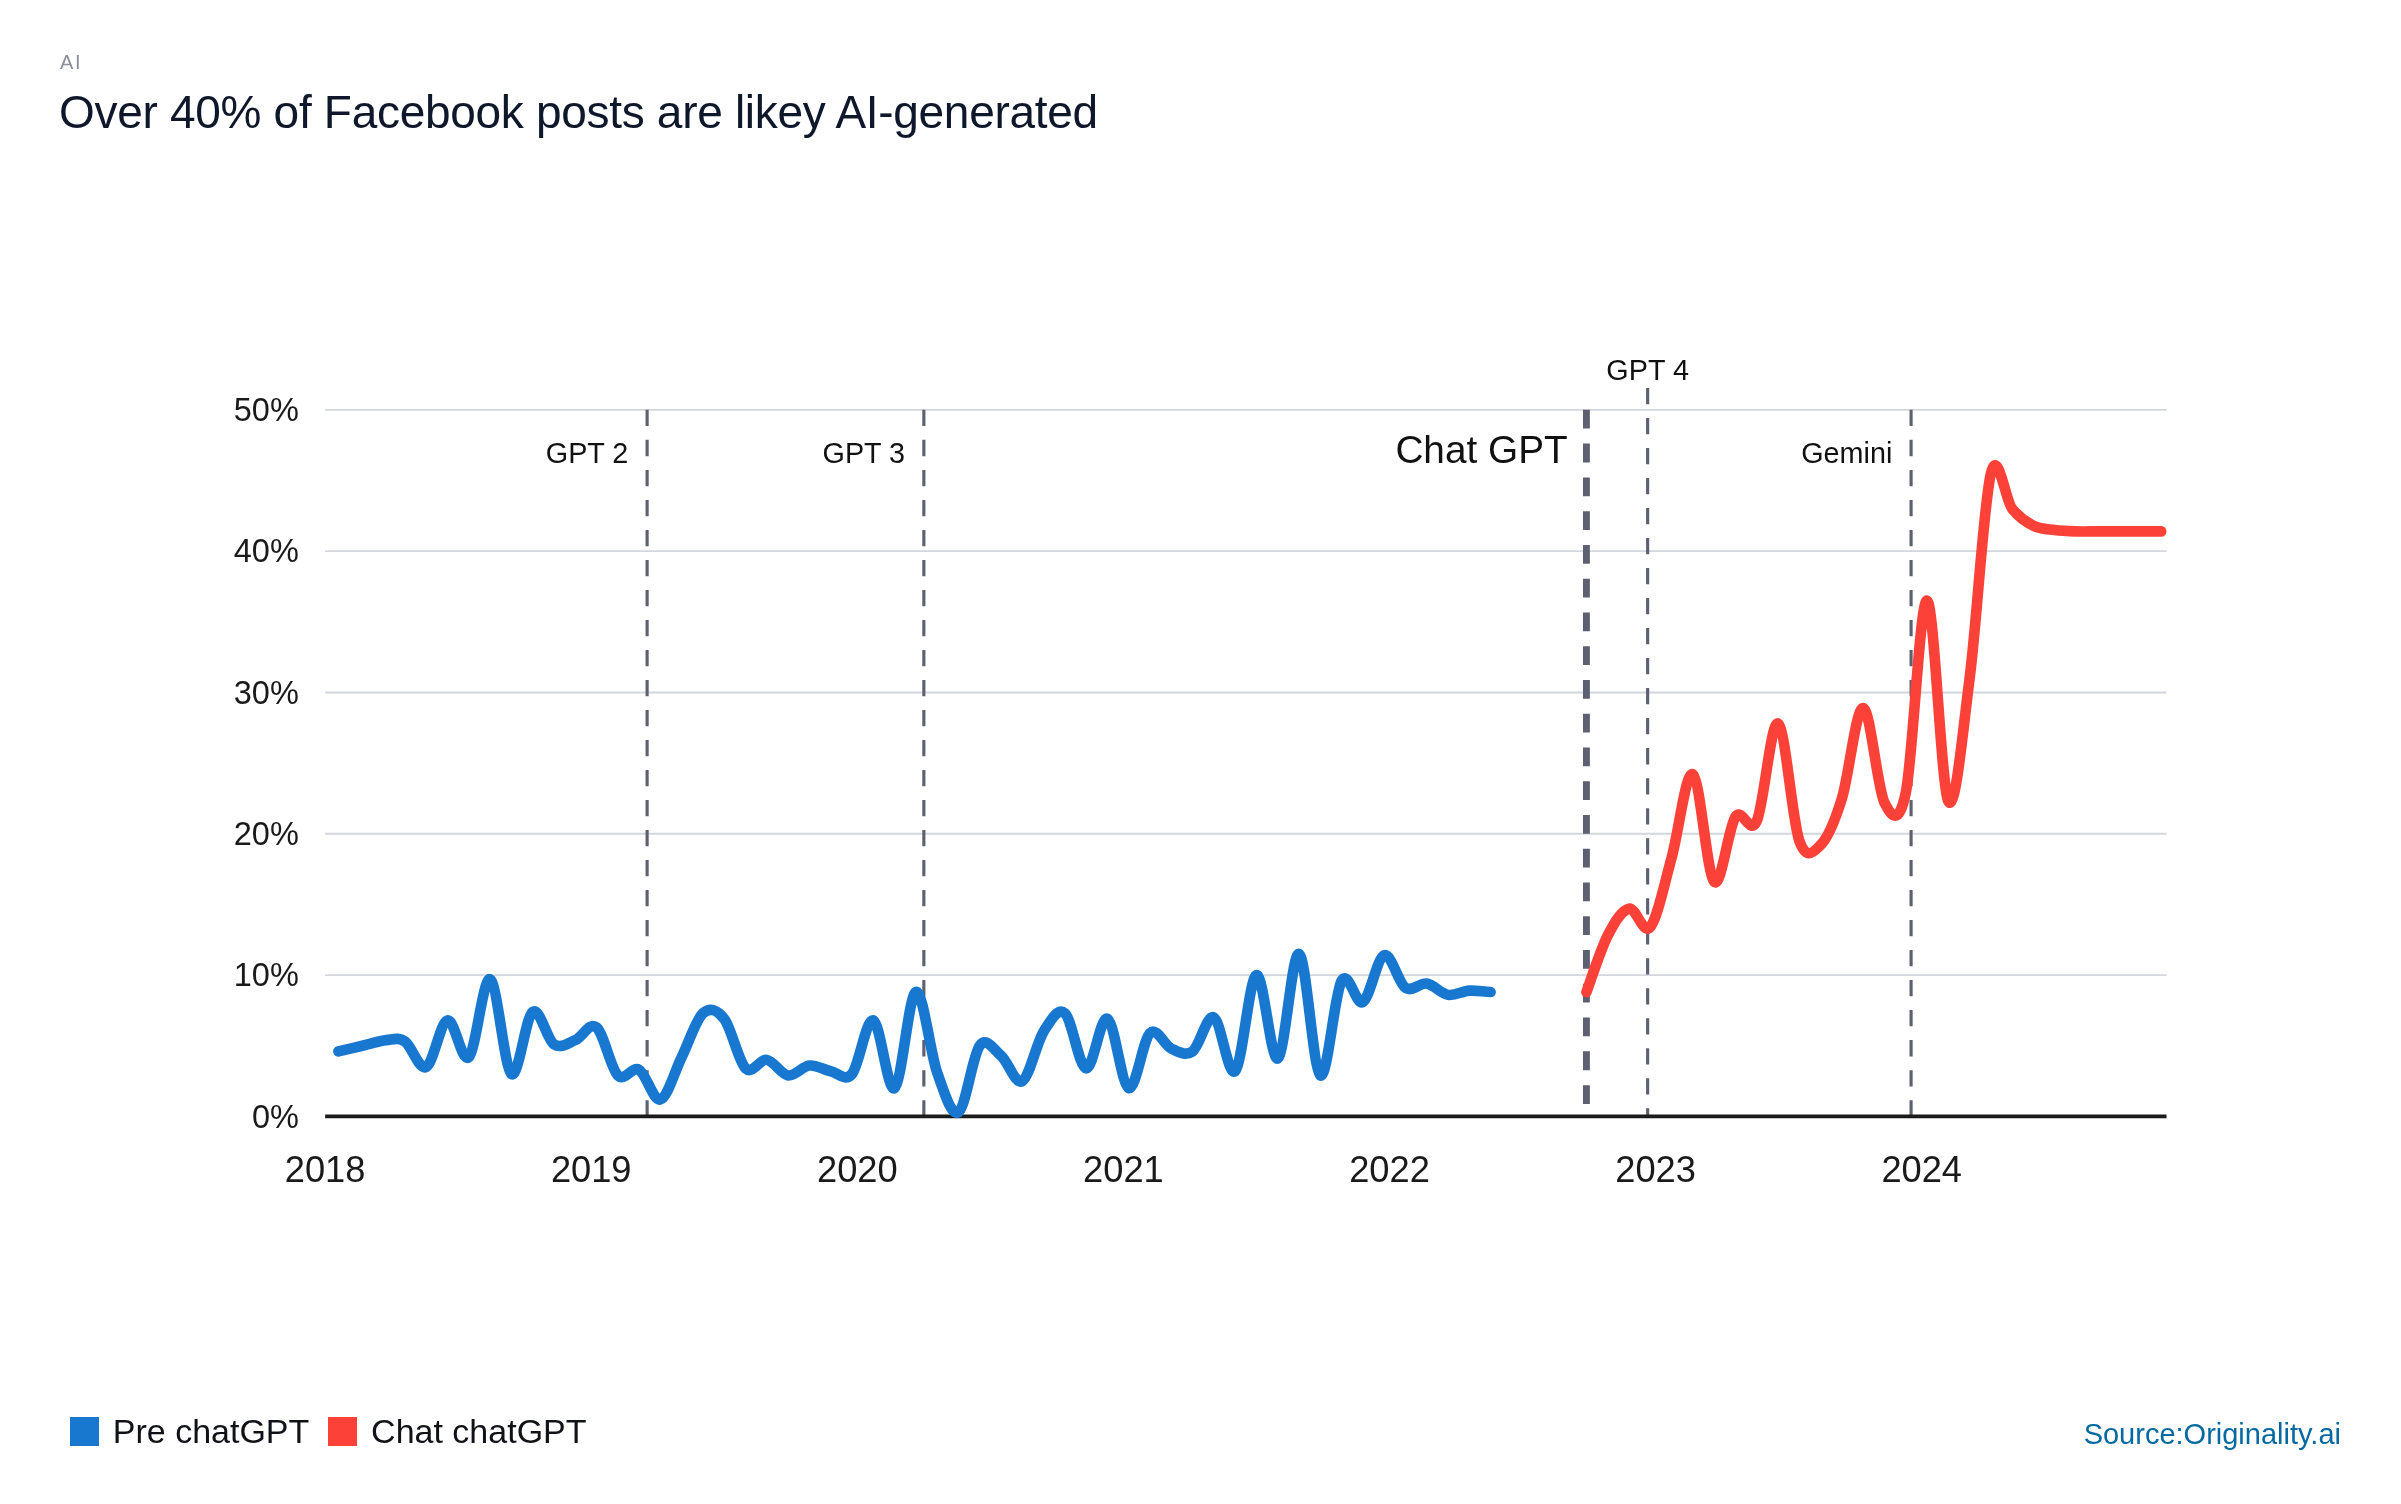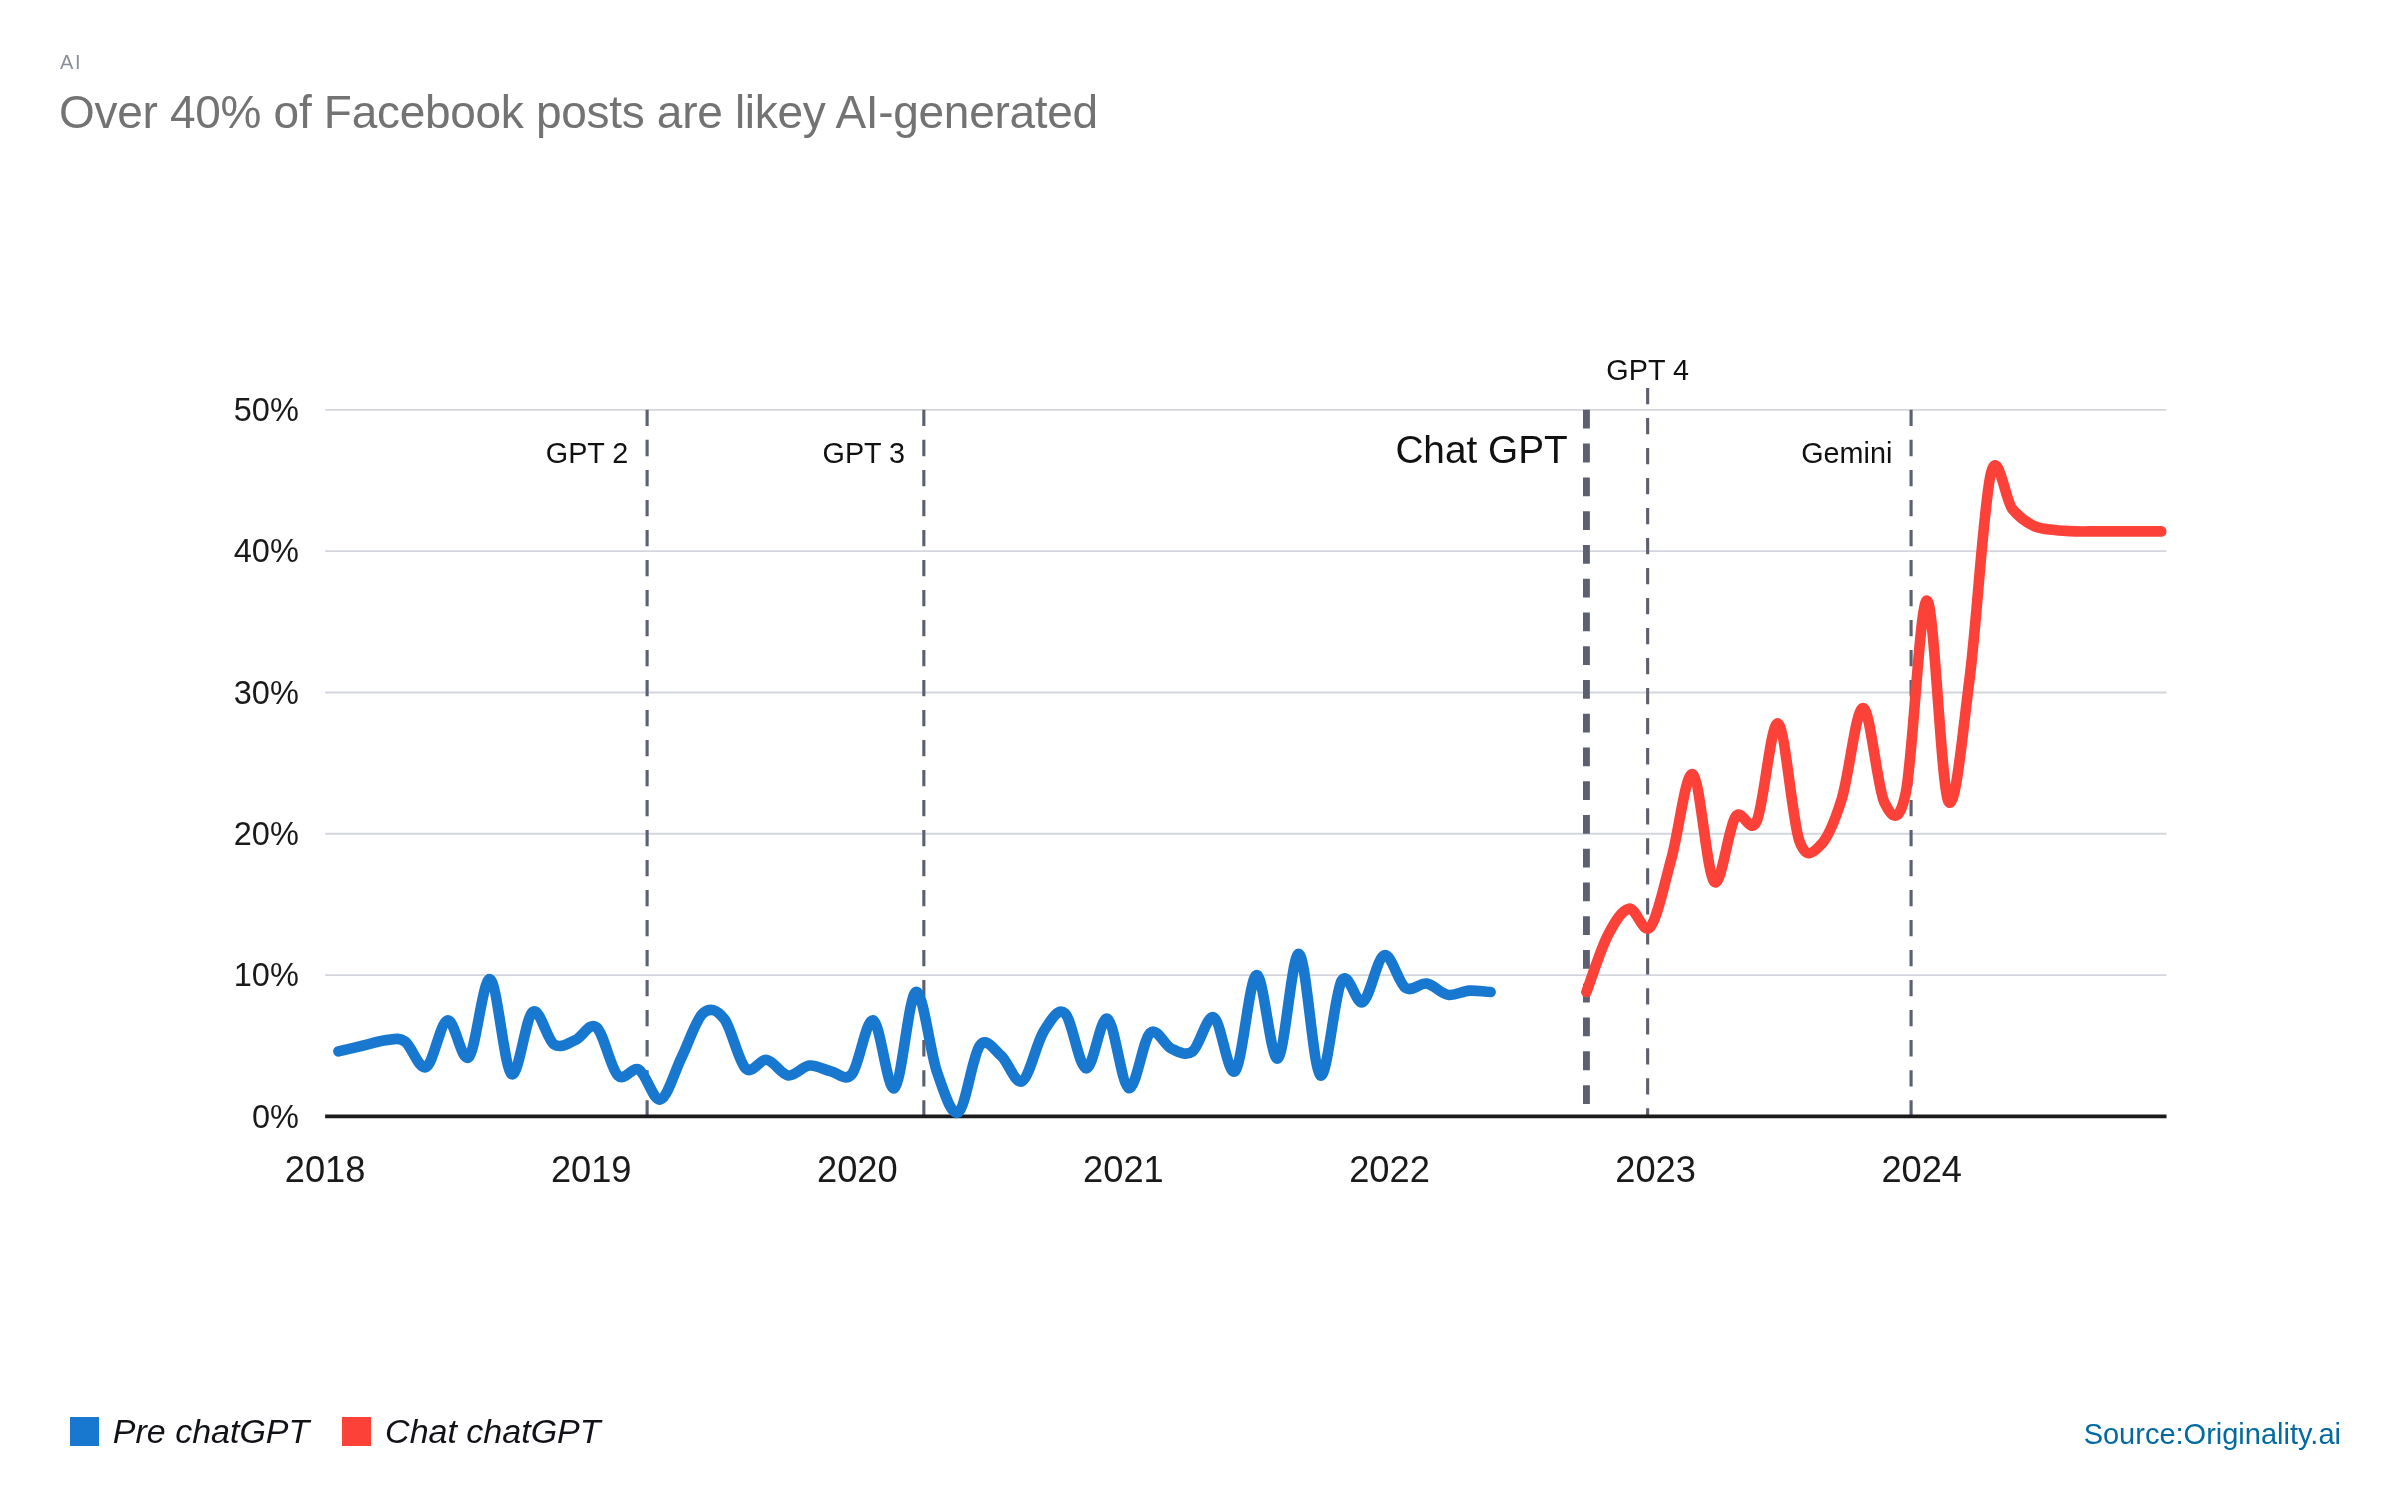--- a/index.html
+++ b/index.html
@@ -9,37 +9,37 @@
     -webkit-font-smoothing:antialiased;
     overflow:hidden;
     position:relative;
   }
   .kicker{
     position:absolute;left:60px;top:51px;
     font-size:20px;letter-spacing:1.6px;color:#8b8f9a;font-weight:400;
   }
   .headline{
     position:absolute;left:59px;top:85px;
-    font-size:46px;color:#737373;font-weight:400;letter-spacing:-0.3px;
+    font-size:46px;color:#0f172a;font-weight:400;letter-spacing:-0.3px;
     white-space:nowrap;
   }
   .chart-wrap{position:absolute;left:0;top:0;width:2401px;height:1505px;}
   svg.chart{display:block;width:2401px;height:1505px;}
   .gridline{stroke:#d4d6dd;stroke-width:3;}
   .axisline{stroke:#1b1b1b;stroke-width:6;}
   .ytick{font-size:52px;fill:#1a1a1a;text-anchor:end;font-family:"Liberation Sans",sans-serif;}
   .xtick{font-size:58px;fill:#1a1a1a;text-anchor:middle;font-family:"Liberation Sans",sans-serif;}
   .evline-thin{stroke:#5c6070;stroke-width:5;stroke-dasharray:26 22;}
   .evline-thick{stroke:#5c6070;stroke-width:11;stroke-dasharray:30 24;}
   .evlabel{font-size:46px;fill:#111111;text-anchor:end;font-family:"Liberation Sans",sans-serif;}
   .evlabel-big{font-size:62px;fill:#111111;text-anchor:end;font-family:"Liberation Sans",sans-serif;}
   .evlabel-top{font-size:46px;fill:#111111;text-anchor:middle;font-family:"Liberation Sans",sans-serif;}
   .series{fill:none;stroke-width:17;stroke-linecap:round;stroke-linejoin:round;}
   .legend{
-    position:absolute;left:70px;top:1412px;display:flex;align-items:center;gap:33px;font-style:italic;
+    position:absolute;left:70px;top:1412px;display:flex;align-items:center;gap:19px;
   }
   .legend-item{display:flex;align-items:center;gap:13.8px;}
   .swatch{width:29px;height:29px;display:block;}
   .legend-label{font-size:34px;color:#101218;font-family:"Liberation Sans",sans-serif;white-space:nowrap;}
   .source{
     position:absolute;right:60px;top:1418px;
     font-size:29px;color:#0369a1;font-family:"Liberation Sans",sans-serif;
   }
 </style>
 </head>

